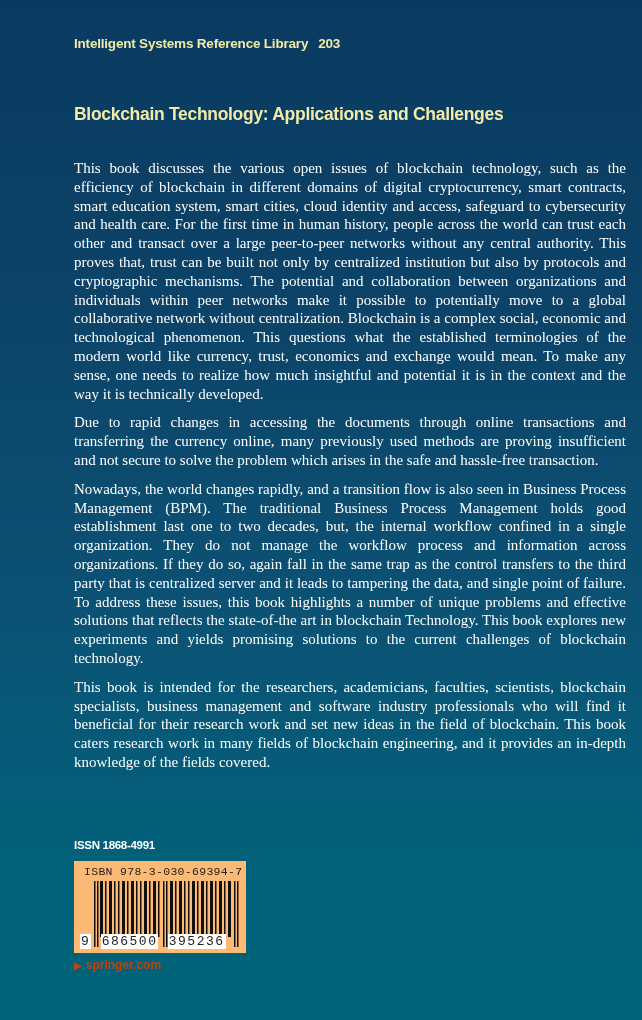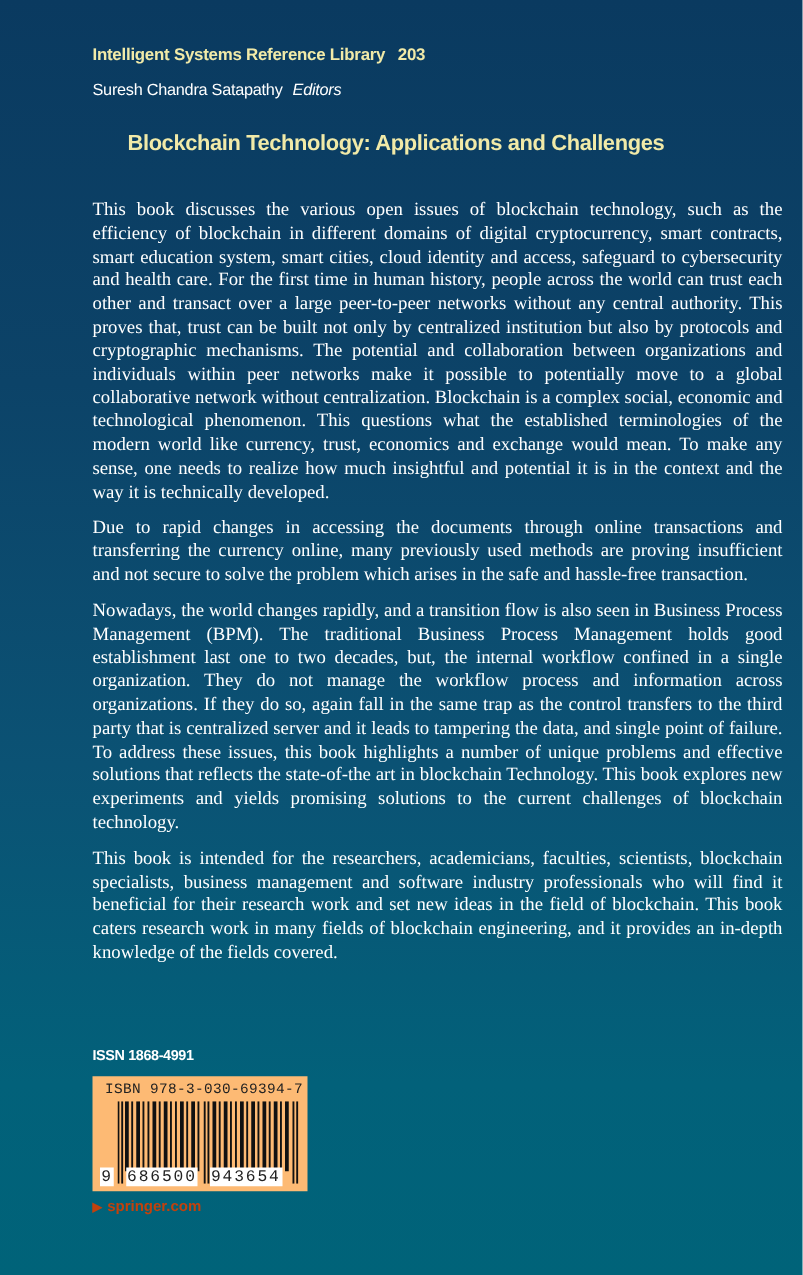--- a/index.html
+++ b/index.html
@@ -17,21 +17,21 @@
   .series .num { margin-left: 10px; }
   .editors {
     position: absolute; left: 74px; top: 62px; width: 480px;
     font-family: "Liberation Sans", sans-serif; font-size: 13px; color: #ffffff;
     line-height: 19px; letter-spacing: -0.2px;
   }
   .editors .role { font-style: italic; margin-left: 8px; }
   .title {
     position: absolute; left: 74px; top: 104px;
     font-family: "Liberation Sans", sans-serif; font-size: 17.5px; font-weight: bold;
-    color: #f1eaa8; letter-spacing: -0.3px; margin-left: 28px;
+    color: #f1eaa8; letter-spacing: -0.3px;
   }
   .body {
     position: absolute; left: 74px; top: 159px; width: 552px;
     font-family: "Liberation Serif", serif; font-size: 15px; line-height: 18.8px;
     color: #ffffff; text-align: justify;
   }
   .body p { margin: 0 0 10px 0; }
   .issn {
     position: absolute; left: 74px; top: 839px;
     font-family: "Liberation Sans", sans-serif; font-size: 11.5px; font-weight: bold;
@@ -63,21 +63,20 @@
 </head>
 <body>
 
 <div class="cover">
 
   <div class="series">
     <span>Intelligent Systems Reference Library</span><span class="num">203</span>
   </div>
 
   <div class="editors">
-    <div><span>Suresh Chandra Satapathy</span><span class="role">Editors</span></div>
   </div>
 
   <div class="title">Blockchain Technology: Applications and Challenges</div>
 
   <div class="body">
     <p>This book discusses the various open issues of blockchain technology, such as the efficiency of blockchain in different domains of digital cryptocurrency, smart contracts, smart education system, smart cities, cloud identity and access, safeguard to cybersecurity and health care. For the first time in human history, people across the world can trust each other and transact over a large peer-to-peer networks without any central authority. This proves that, trust can be built not only by centralized institution but also by protocols and cryptographic mechanisms. The potential and collaboration between organizations and individuals within peer networks make it possible to potentially move to a global collaborative network without centralization. Blockchain is a complex social, economic and technological phenomenon. This questions what the established terminologies of the modern world like currency, trust, economics and exchange would mean. To make any sense, one needs to realize how much insightful and potential it is in the context and the way it is technically developed.</p>
     <p>Due to rapid changes in accessing the documents through online transactions and transferring the currency online, many previously used methods are proving insufficient and not secure to solve the problem which arises in the safe and hassle-free transaction.</p>
     <p>Nowadays, the world changes rapidly, and a transition flow is also seen in Business Process Management (BPM). The traditional Business Process Management holds good establishment last one to two decades, but, the internal workflow confined in a single organization. They do not manage the workflow process and information across organizations. If they do so, again fall in the same trap as the control transfers to the third party that is centralized server and it leads to tampering the data, and single point of failure. To address these issues, this book highlights a number of unique problems and effective solutions that reflects the state-of-the art in blockchain Technology. This book explores new experiments and yields promising solutions to the current challenges of blockchain technology.</p>
     <p>This book is intended for the researchers, academicians, faculties, scientists, blockchain specialists, business management and software industry professionals who will find it beneficial for their research work and set new ideas in the field of blockchain. This book caters research work in many fields of blockchain engineering, and it provides an in-depth knowledge of the fields covered.</p>
   </div>
@@ -120,21 +119,21 @@
           <rect x="125" y="0" width="3" height="56"></rect>
         <rect x="130" y="0" width="1.5" height="56"></rect>
           <rect x="134" y="0" width="3" height="56"></rect>
         <rect x="140" y="0" width="1.5" height="66"></rect>
           <rect x="143" y="0" width="1.5" height="66"></rect>
       </g>
     </svg>
     <div class="ean-digits">
       <span>9</span>
       <span>686500</span>
-      <span>943654</span>
+      <span>395236</span>
     </div>
   </div>
 
   <div class="springer">
     <span class="arrow">▶</span><span>springer.com</span>
   </div>
 
 </div>
 
 </body></html>

